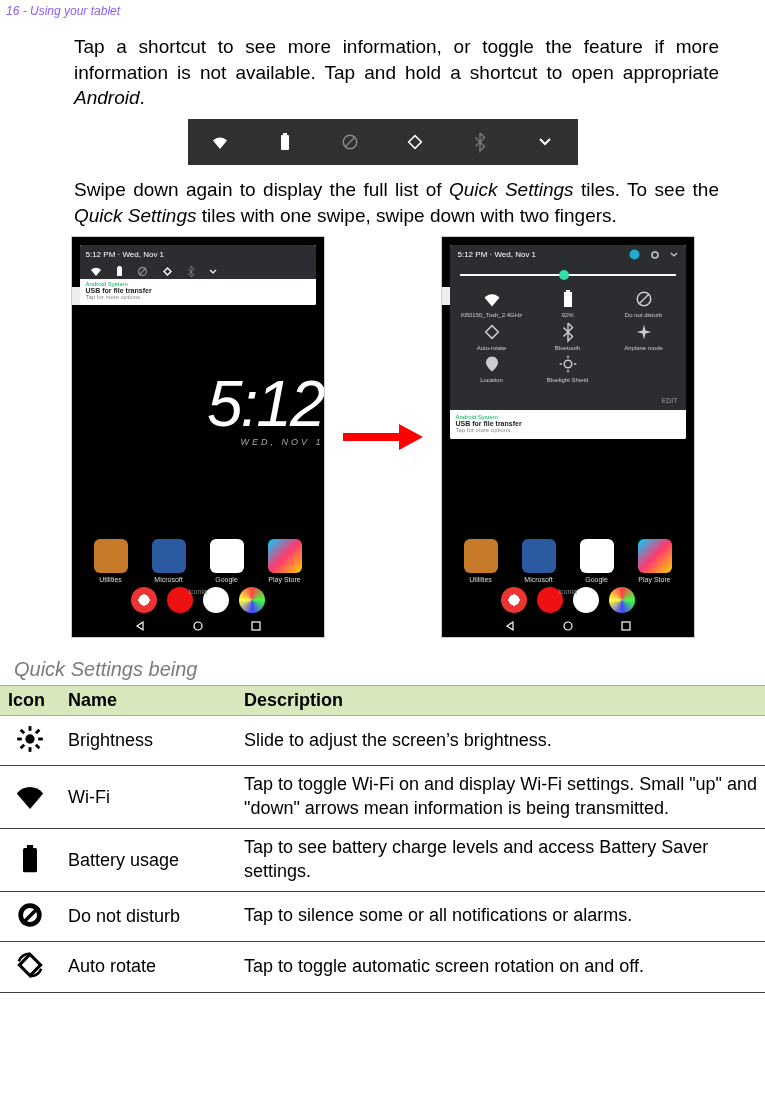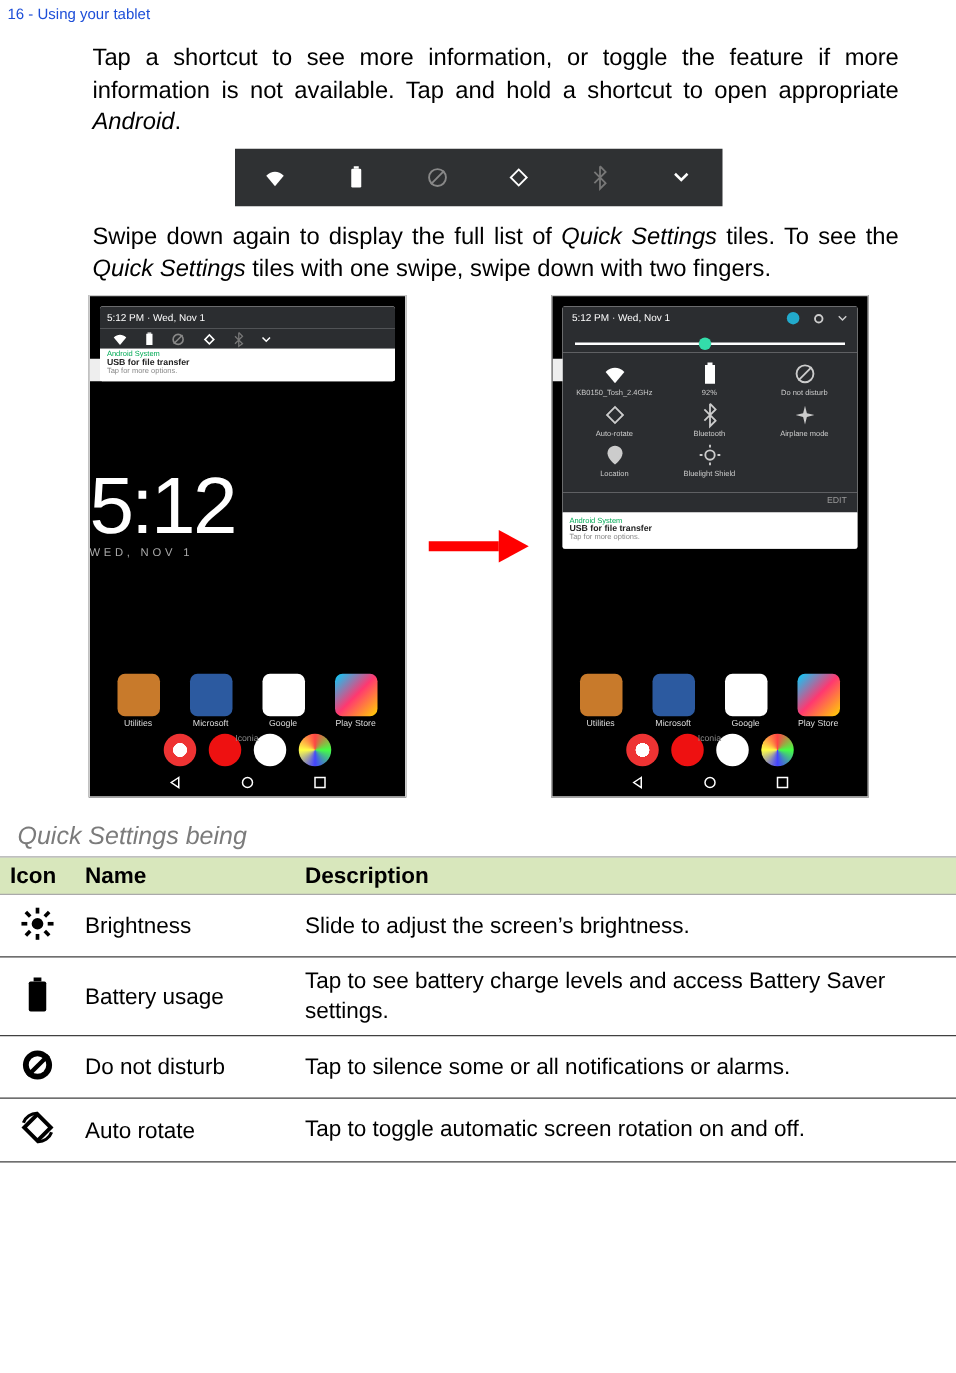--- a/index.html
+++ b/index.html
@@ -1,17 +1,17 @@
 <!DOCTYPE html>
 <html><head>
 <meta charset="utf-8">
 <style>
   html,body{margin:0;padding:0;background:#fff;font-family:Arial,Helvetica,sans-serif;color:#000;}
   .page{width:765px;height:1098px;position:relative;box-sizing:border-box;padding:4px 0 0 0;}
-  .header-left{font-size:12px;color:#1d4ed8;padding:0 0 10px 6px;}
+  .header-left{font-size:12px;font-style:italic;color:#8b5cf6;padding:0 0 10px 6px;}
   .body-text{font-size:19px;line-height:1.35;text-align:justify;padding:0 46px 0 74px;margin:6px 0 8px 0;}
   .body-text .settings-italic{font-style:italic;}
 
   
   .qs-bar{width:390px;height:46px;background:#2f3133;margin:8px auto 12px auto;display:flex;align-items:center;justify-content:space-around;}
   .qs-bar .ic{width:60px;display:flex;align-items:center;justify-content:center;}
   .qs-bar svg{display:block;}
 
   
   .phones-row{display:flex;align-items:center;justify-content:center;gap:18px;margin:4px 0 14px 0;}
@@ -21,21 +21,21 @@
 
   
   .phoneL .sbar{position:absolute;left:8px;right:8px;top:8px;height:60px;background:#fff;border-radius:2px;overflow:hidden;}
   .phoneL .sbar-top{background:#2b2d30;height:18px;color:#fff;font-size:8px;display:flex;align-items:center;padding:0 6px;gap:2px;}
   .phoneL .sbar-icons{background:#2b2d30;height:16px;display:flex;align-items:center;gap:14px;padding:0 10px;}
   .phoneL .sbar-icons svg{display:block;}
   .phoneL .notif{height:26px;background:#fff;font-size:7px;padding:2px 6px 0 6px;}
   .phoneL .notif .t1{font-size:6px;color:#0a5;}
   .phoneL .notif .t2{font-size:7px;color:#222;font-weight:bold;}
   .phoneL .notif .t3{font-size:6px;color:#888;}
-  .phoneL .clock{position:absolute;top:130px;left:0;right:0;text-align:left;color:#fff;font-weight:300;}
+  .phoneL .clock{position:absolute;top:130px;left:0;right:0;text-align:right;color:#fff;font-weight:300;font-style:italic;}
   .phoneL .clock .big{font-size:64px;letter-spacing:-2px;font-weight:200;}
   .phoneL .clock .date{font-size:9px;letter-spacing:3px;color:#aaa;margin-top:-4px;}
   .phone .apps{position:absolute;bottom:54px;left:0;right:0;display:flex;justify-content:space-around;padding:0 10px;}
   .phone .app{display:flex;flex-direction:column;align-items:center;gap:3px;}
   .phone .app .ico{width:34px;height:34px;border-radius:6px;}
   .phone .app .lbl{font-size:7px;color:#ddd;}
   .phone .apps2{position:absolute;bottom:24px;left:0;right:0;display:flex;justify-content:center;gap:10px;}
   .phone .apps2 .ico2{width:26px;height:26px;border-radius:50%;}
   .phone .nav{position:absolute;bottom:2px;left:0;right:0;height:18px;display:flex;justify-content:center;gap:48px;align-items:center;}
 
@@ -356,20 +356,29 @@
                   <line x1="4" y1="20" x2="7" y2="17"></line>
                   <line x1="17" y1="7" x2="20" y2="4"></line>
                 </g>
               </svg>
       </span></td>
       <td class="nm-cell">Brightness</td>
       <td class="desc-cell">Slide to adjust the screen’s brightness.</td>
     </tr>
     <tr>
       <td class="ic-cell"><span class="iconbox">
+        <svg width="30" height="24" viewBox="0 0 24 20">
+                <path d="M12 20 L1 7 C7 0 17 0 23 7 Z" fill="#000"></path>
+              </svg>
+      </span></td>
+      <td class="nm-cell">Wi-Fi</td>
+      <td class="desc-cell">Tap to toggle Wi-Fi on and display Wi-Fi settings. Small "up" and "down" arrows mean information is being transmitted.</td>
+    </tr>
+    <tr>
+      <td class="ic-cell"><span class="iconbox">
         <svg width="16" height="28" viewBox="0 0 10 18">
                 <rect x="0.5" y="2" width="9" height="15.5" rx="1" fill="#000"></rect>
                 <rect x="3" y="0" width="4" height="2" fill="#000"></rect>
               </svg>
       </span></td>
       <td class="nm-cell">Battery usage</td>
       <td class="desc-cell">
         <span>Tap to see battery charge levels and access </span><span class="settings-italic">Battery Saver</span><span> settings.</span>
       </td>
     </tr>

